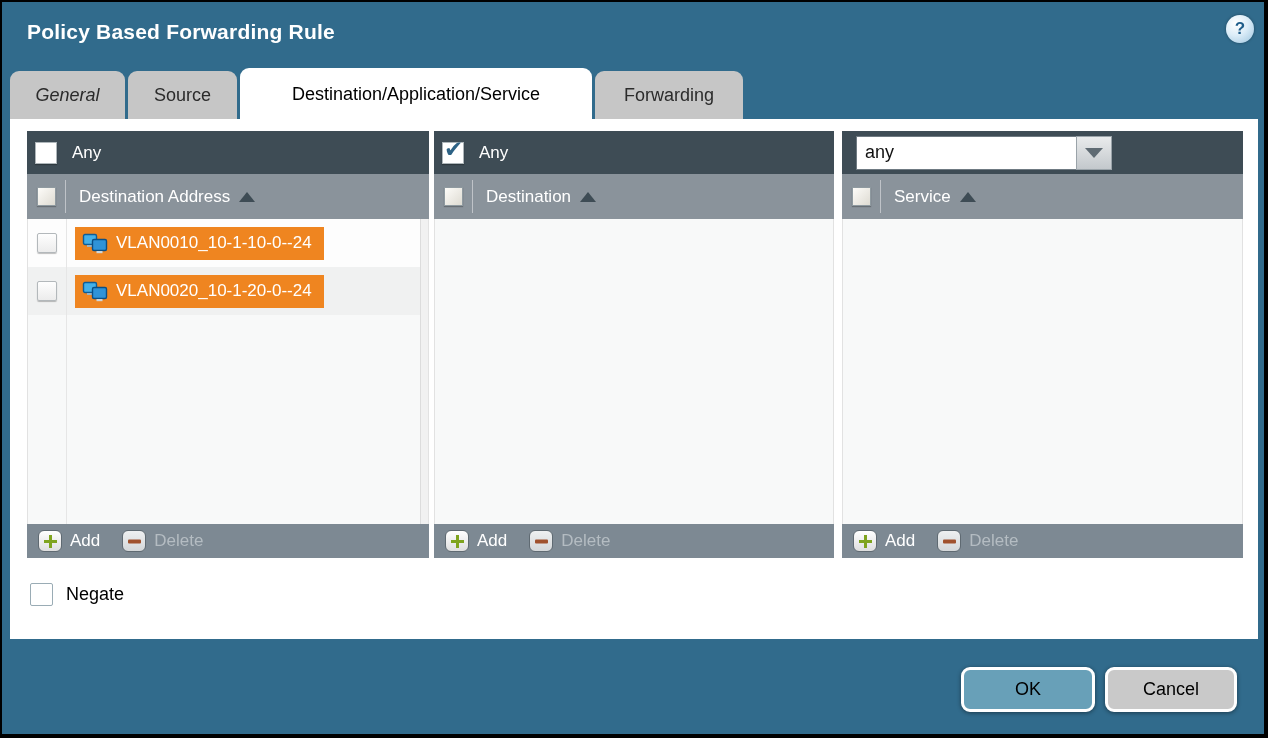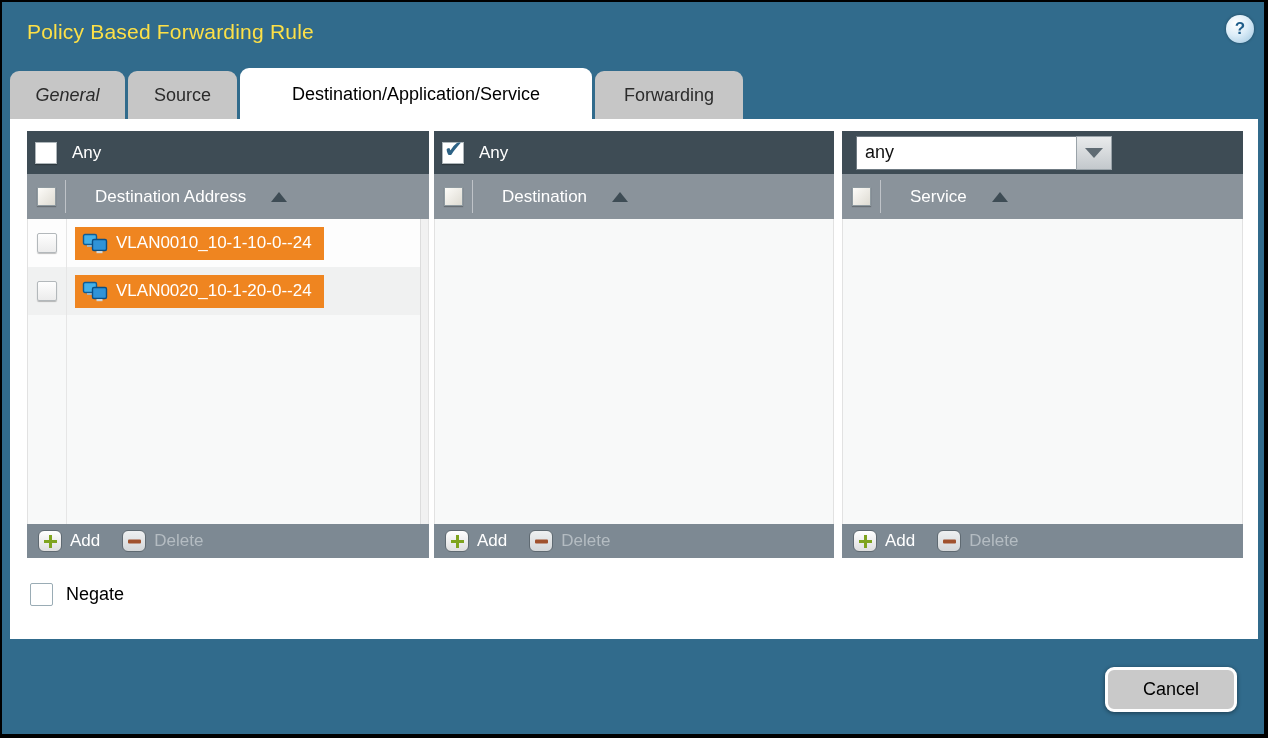--- a/index.html
+++ b/index.html
@@ -8,21 +8,21 @@
     font-family:"Liberation Sans", sans-serif;
     background:#000;
     position:relative;
     overflow:hidden;
   }
   .dialog {
     position:absolute; left:2px; top:2px; width:1262px; height:732px;
     background:#316b8c;
   }
   
-  .title { position:absolute; left:25px; top:18px; color:#fde047; font-size:21px; font-weight:400; letter-spacing:.2px; }
+  .title { position:absolute; left:25px; top:18px; color:#ffffff; font-size:21px; font-weight:700; letter-spacing:.2px; }
   .help-icon {
     position:absolute; left:1224px; top:13px; width:28px; height:28px; border-radius:50%;
     background:radial-gradient(circle at 35% 30%, #ffffff 0%, #dcedf8 45%, #9cc4de 100%);
     box-shadow:0 0 3px rgba(0,0,0,.35);
     color:#1e5d8a; font-weight:bold; font-size:17px; text-align:center; line-height:28px;
     cursor:pointer;
   }
   
   .tabstrip { position:absolute; left:8px; top:66px; height:52px; display:flex; align-items:flex-end; gap:3px; }
   .tab {
@@ -36,21 +36,21 @@
   .content { position:absolute; left:8px; top:117px; width:1248px; height:520px; background:#fff; }
   .panel { position:absolute; top:12px; height:427px; display:flex; flex-direction:column; }
   .panel.p1 { left:17px;  width:402px; }
   .panel.p2 { left:424px; width:400px; }
   .panel.p3 { left:832px; width:401px; }
   .panel-top {
     height:43px; background:#3e4c55; display:flex; align-items:center; padding-left:8px; flex:0 0 auto;
   }
   .panel-top .any-label { color:#fff; font-size:17px; margin-left:15px; }
   .col-header {
-    height:45px; background:#8a939b; display:flex; align-items:center; flex:0 0 auto; position:relative;gap:16px;
+    height:45px; background:#8a939b; display:flex; align-items:center; flex:0 0 auto; position:relative;
   }
   .col-header .cb-cell { width:38px; display:flex; justify-content:center; }
   .col-header .sep { position:absolute; left:38px; top:6px; bottom:6px; width:1px; background:rgba(255,255,255,.45); }
   .col-header .col-label { color:#fff; font-size:17px; margin-left:14px; }
   .sort-asc {
     width:0; height:0; margin-left:9px; display:inline-block;
     border-left:8px solid transparent; border-right:8px solid transparent; border-bottom:10px solid #3e4c55;
   }
   .list { flex:1 1 auto; background:#f8f9f9; border-left:1px solid #e2e2e2; border-right:1px solid #e2e2e2; position:relative; overflow:hidden; }
   .list .vline { position:absolute; left:38px; top:0; bottom:0; width:1px; background:#e6e6e6; }
@@ -251,15 +251,16 @@
       </div>
     </div>
 
     <div class="negate-row">
       <div class="negate-cb"></div>
       <span class="negate-label">Negate</span>
     </div>
 
   </div>
 
+  <div class="btn btn-ok">OK</div>
   <div class="btn btn-cancel">Cancel</div>
 
 </div>
 
 </body></html>

